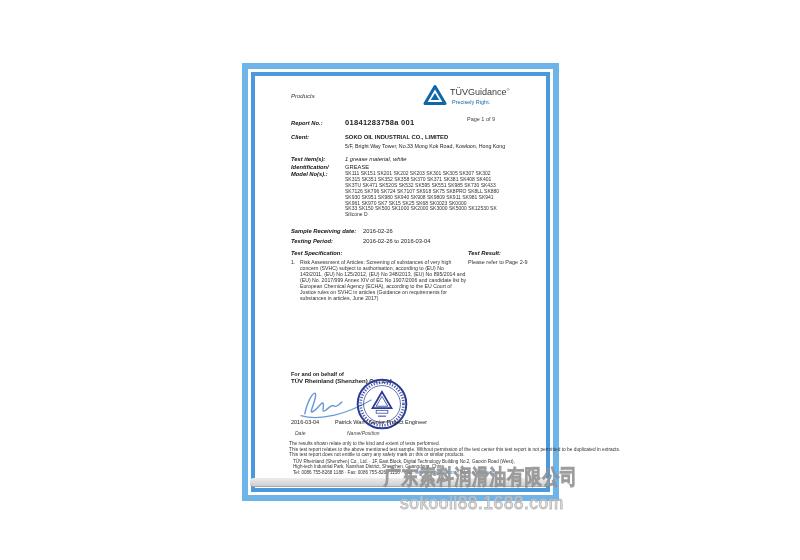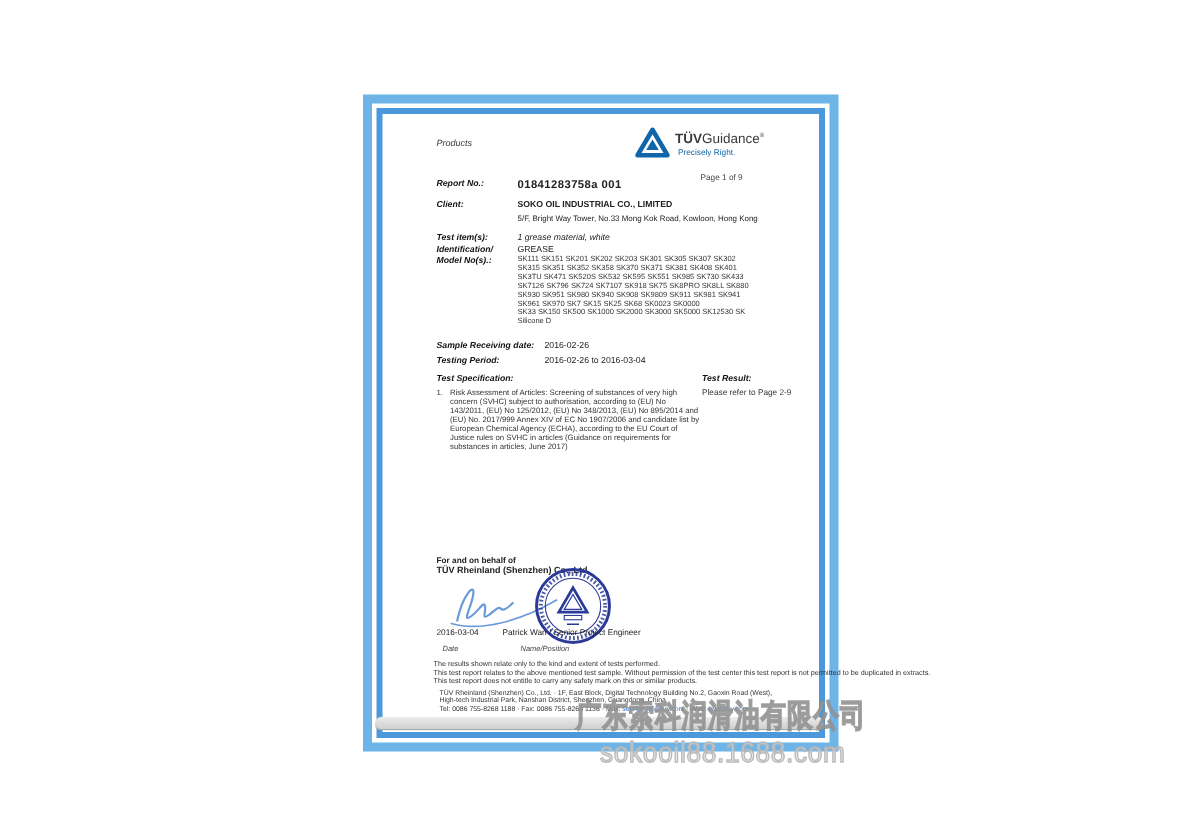--- a/index.html
+++ b/index.html
@@ -23,21 +23,21 @@
     box-sizing:border-box;
     border:4px solid #4b99dc;
     background:#ffffff;
     color:#222;
   }
 
   
   .products{left:36px;top:17px;font-size:6px;font-style:italic;color:#333;}
   .logo-tri{left:168px;top:8px;width:24px;height:22px;}
   .brand{left:195px;top:11px;font-size:9px;color:#3a3a3a;letter-spacing:0;white-space:nowrap;}
-  .brand .tuv{font-weight:bold;}
+  .brand .tuv{font-weight:normal;}
   .brand sup{font-size:4px;}
   .tagline{left:197px;top:23px;font-size:5.5px;color:#0f66a9;}
   .page-ind{left:212px;top:40px;font-size:5.5px;color:#444;}
 
   
   .lbl{font-size:5.8px;font-weight:bold;font-style:italic;color:#111;white-space:nowrap;}
   .val{font-size:5.8px;color:#222;white-space:nowrap;}
   .report-no{left:90px;top:42px;font-size:7.5px;font-weight:bold;letter-spacing:.3px;text-align:center;}
   .client-name{font-weight:bold;}
   .model-block{left:90px;top:95px;font-size:5px;line-height:5.9px;color:#333;width:190px;white-space:nowrap;}

